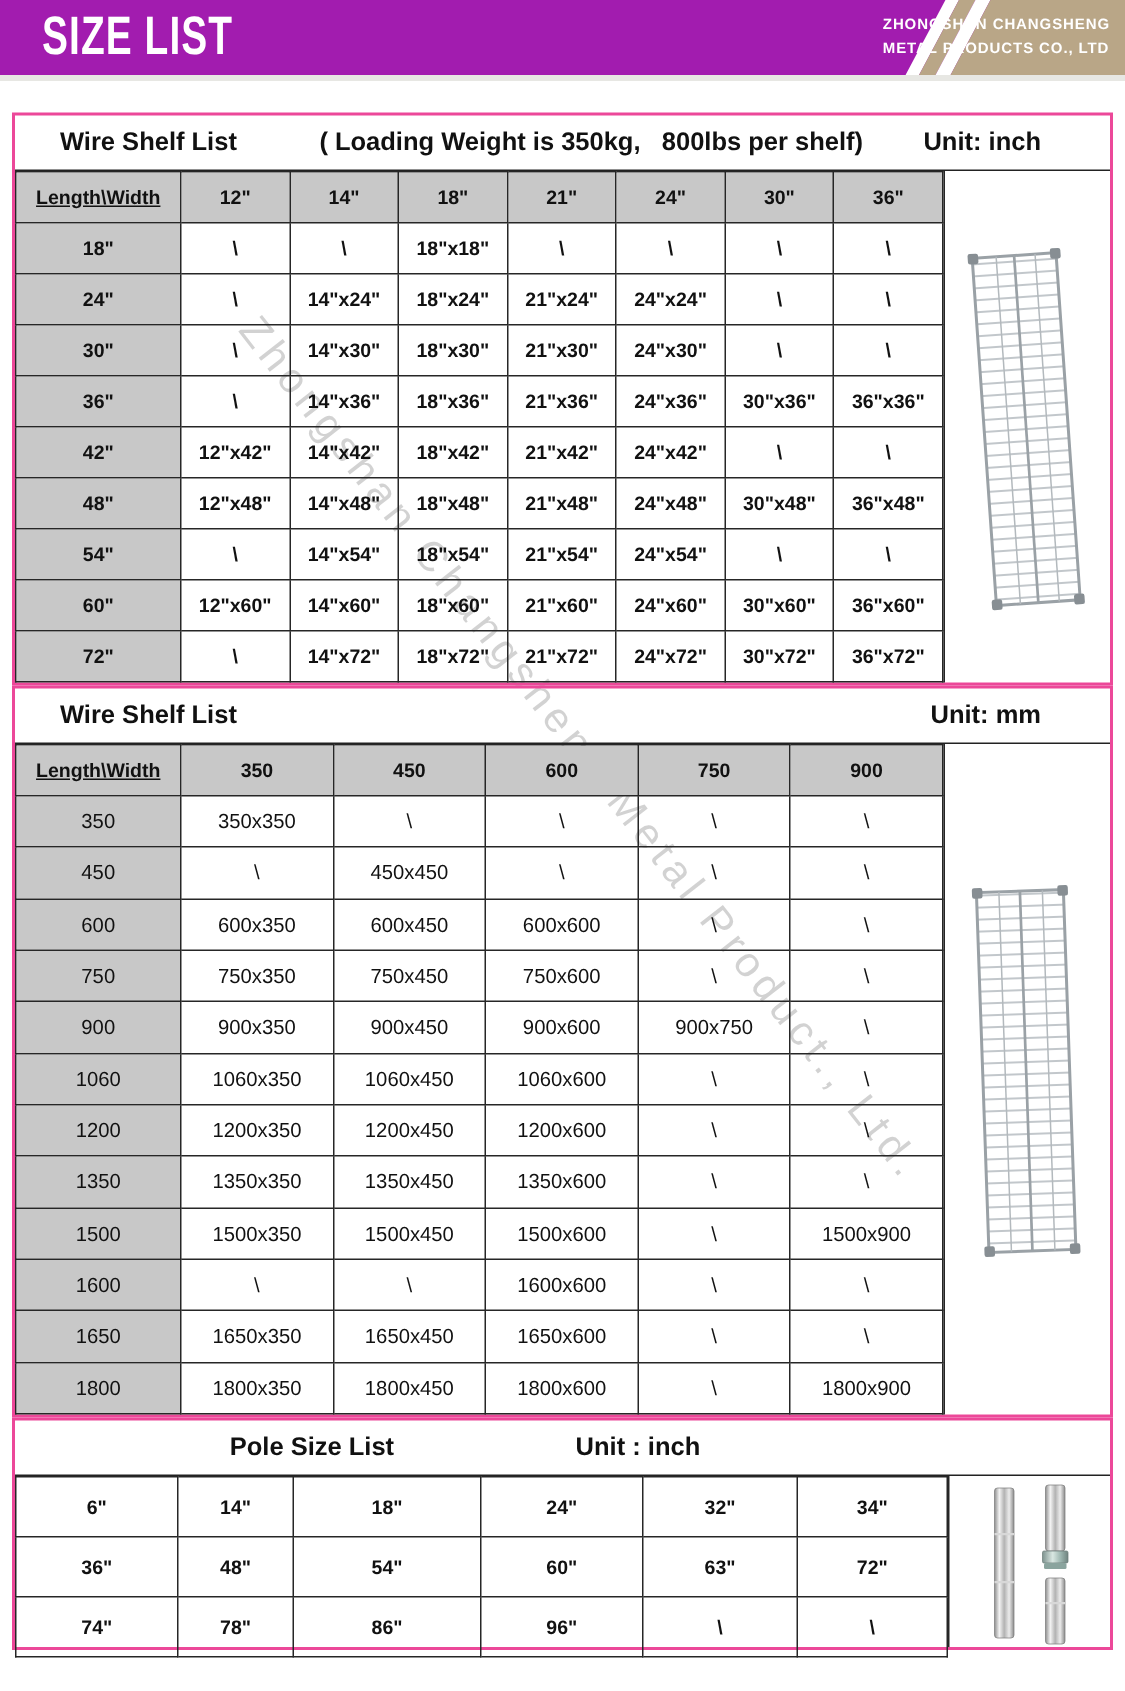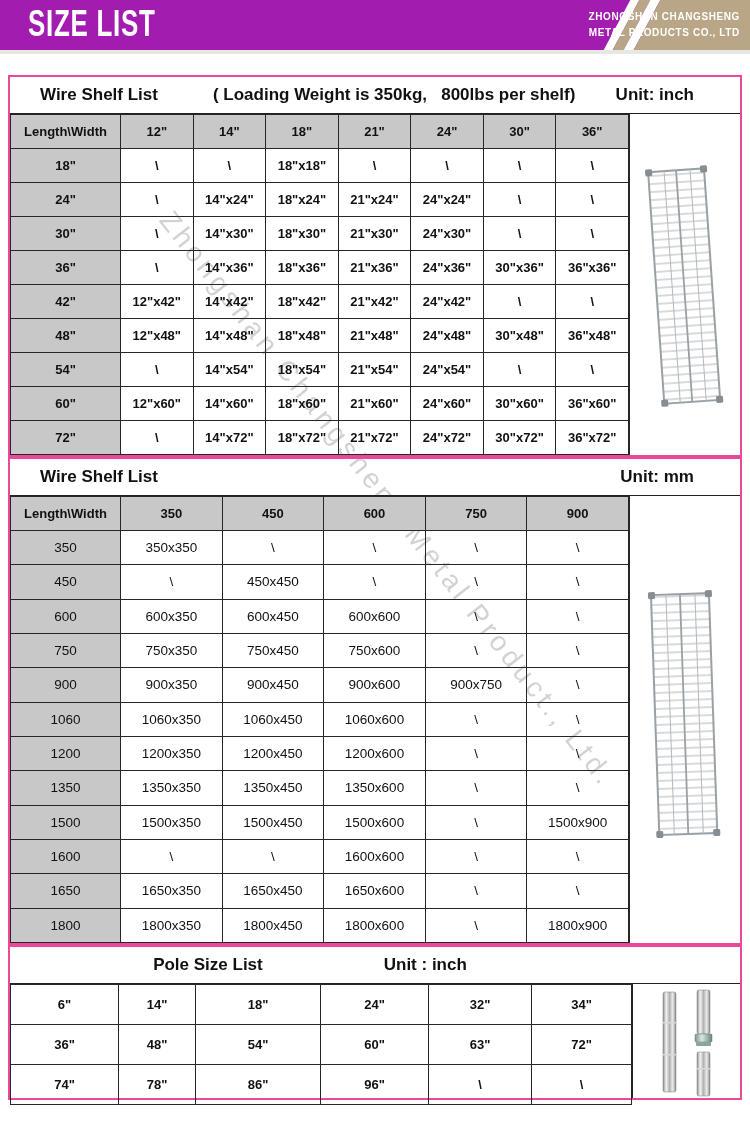--- a/index.html
+++ b/index.html
@@ -12,21 +12,21 @@
   .banner .stripe{position:absolute;top:-6px;height:62px;transform:skewX(-28deg);}
   .stripe.w1{left:617px;width:9px;background:#ffffff;}
   .stripe.t1{left:626px;width:11px;background:#b9a687;}
   .stripe.w2{left:637px;width:10px;background:#ffffff;}
   .stripe.tmain{left:647px;width:130px;background:#b9a687;}
   .size-list-title{
     position:absolute;left:28px;top:3px;font-size:36px;font-weight:bold;color:#ffffff;
     transform:scaleX(0.72);transform-origin:left center;letter-spacing:1px;white-space:nowrap;z-index:3;
   }
   .company{
-    position:absolute;right:10px;top:9px;text-align:center;color:#ffffff;font-size:10px;
+    position:absolute;right:10px;top:9px;text-align:left;color:#ffffff;font-size:10px;
     font-weight:bold;letter-spacing:0.6px;line-height:1.55;z-index:3;white-space:nowrap;
   }
   .banner-divider{position:absolute;left:0;top:50px;width:750px;height:4px;background:#e7e7e3;}
 
   
   .watermark{
     position:absolute;left:178px;top:205px;z-index:0;white-space:nowrap;
     transform:rotate(52deg);transform-origin:0 0;
     font-size:28px;letter-spacing:4px;color:rgba(148,148,148,0.42);
   }
@@ -47,21 +47,21 @@
   #t3 .title-row{justify-content:center;gap:11px;}
   #t3 .title-row .tt{padding-left:0;}
   #t3 .title-row .unit{margin-left:110px;padding-right:130px;}
 
   .body-row{display:flex;height:calc(100% - 37px);}
   table{border-collapse:collapse;table-layout:fixed;height:100%;}
   #t1 table,#t2 table{width:622px;}
   #t3 table{width:621px;}
   td{border:1px solid #262626;text-align:center;vertical-align:middle;padding:0;overflow:hidden;}
   .hcell{background:#c8c8c8;font-weight:bold;font-size:13px;height:33px;}
-  .corner{font-size:12.5px;}
+  .corner{font-size:12.5px;text-decoration:underline;}
   #t1 td{font-weight:bold;font-size:13px;}
   #t1 td.lbl{background:#c8c8c8;}
   #t2 td{font-weight:normal;font-size:13.5px;}
   #t2 td.lbl{background:#c8c8c8;}
   #t2 td.hcell{font-weight:bold;font-size:13px;}
   #t3 td{font-weight:bold;font-size:13px;height:39px;}
   .img-cell{flex:1;border-left:1px solid #262626;position:relative;}
   .img-cell svg{display:block;}
 </style>
 </head>

